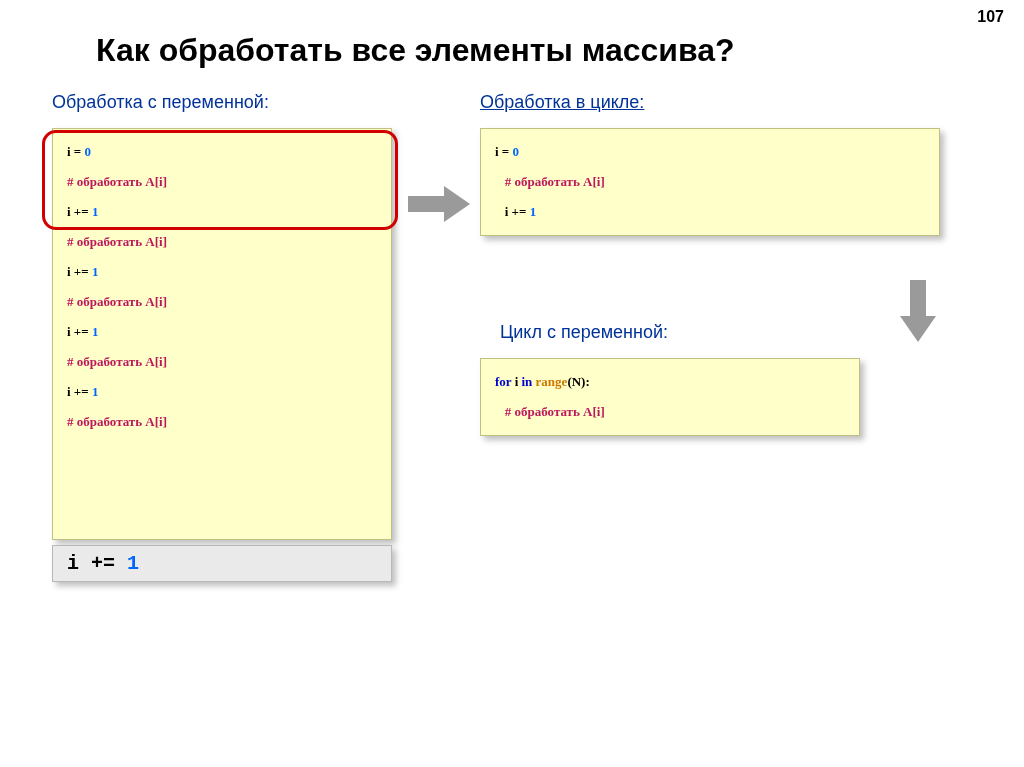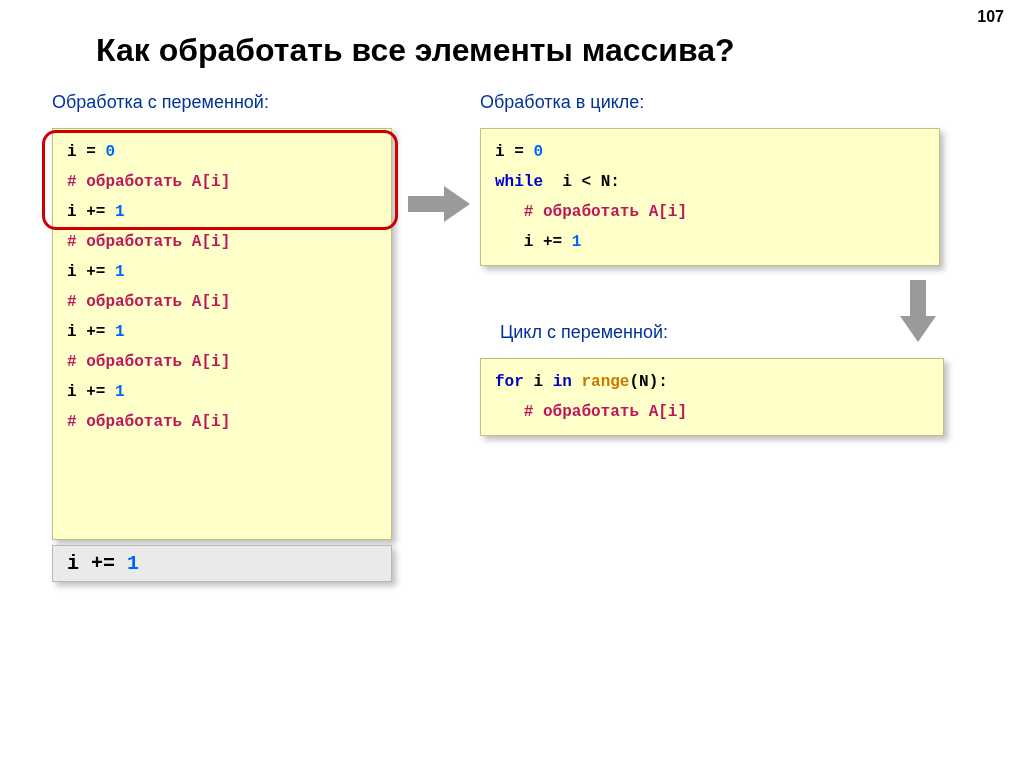--- a/index.html
+++ b/index.html
@@ -34,51 +34,52 @@
   }
   .sub-left {
     position: absolute;
     top: 92px;
     left: 52px;
   }
   .sub-right {
     position: absolute;
     top: 92px;
     left: 480px;
+    text-decoration: underline;
   }
   .sub-bottom {
     position: absolute;
     top: 322px;
     left: 500px;
   }
   .code-box {
     background: #feffc9;
     border: 1px solid #c0c080;
     box-shadow: 4px 4px 6px rgba(0,0,0,0.25);
-    font-family: Liberation Mono, monospace;
-    font-size: 16px;
+    font-family: Liberation Serif, serif;
+    font-size: 13px;
     line-height: 30px;
     padding: 8px 14px;
     position: absolute;
   }
   .box-left {
     top: 128px;
     left: 52px;
     width: 340px;
     height: 412px;
   }
   .box-right-1 {
     top: 128px;
     left: 480px;
     width: 460px;
   }
   .box-right-2 {
     top: 358px;
     left: 480px;
-    width: 464px;
+    width: 380px;
   }
   .grey-box {
     position: absolute;
     top: 545px;
     left: 52px;
     width: 340px;
     background: #eaeaea;
     border: 1px solid #b8b8b8;
     box-shadow: 4px 4px 6px rgba(0,0,0,0.25);
     font-family: "Courier New", monospace;
@@ -141,21 +142,20 @@
 </div>
 
 <div class="red-outline"></div>
 
 <div class="grey-box">
   <span class="plain">i += </span><span class="num">1</span>
 </div>
 
 <div class="code-box box-right-1">
   <div class="code-line"><span class="plain">i = </span><span class="num">0</span></div>
-  <div class="code-line"><span class="kw">while</span><span class="plain">  i &lt; N:</span></div>
   <div class="code-line cmt">   # обработать A[i]</div>
   <div class="code-line"><span class="plain">   i += </span><span class="num">1</span></div>
 </div>
 
 <div class="code-box box-right-2">
   <div class="code-line"><span class="kw">for</span><span class="plain"> i </span><span class="kw">in</span><span class="plain"> </span><span class="fn">range</span><span class="plain">(N):</span></div>
   <div class="code-line cmt">   # обработать A[i]</div>
 </div>
 
 <svg class="arrow-h" viewBox="0 0 62 36">

